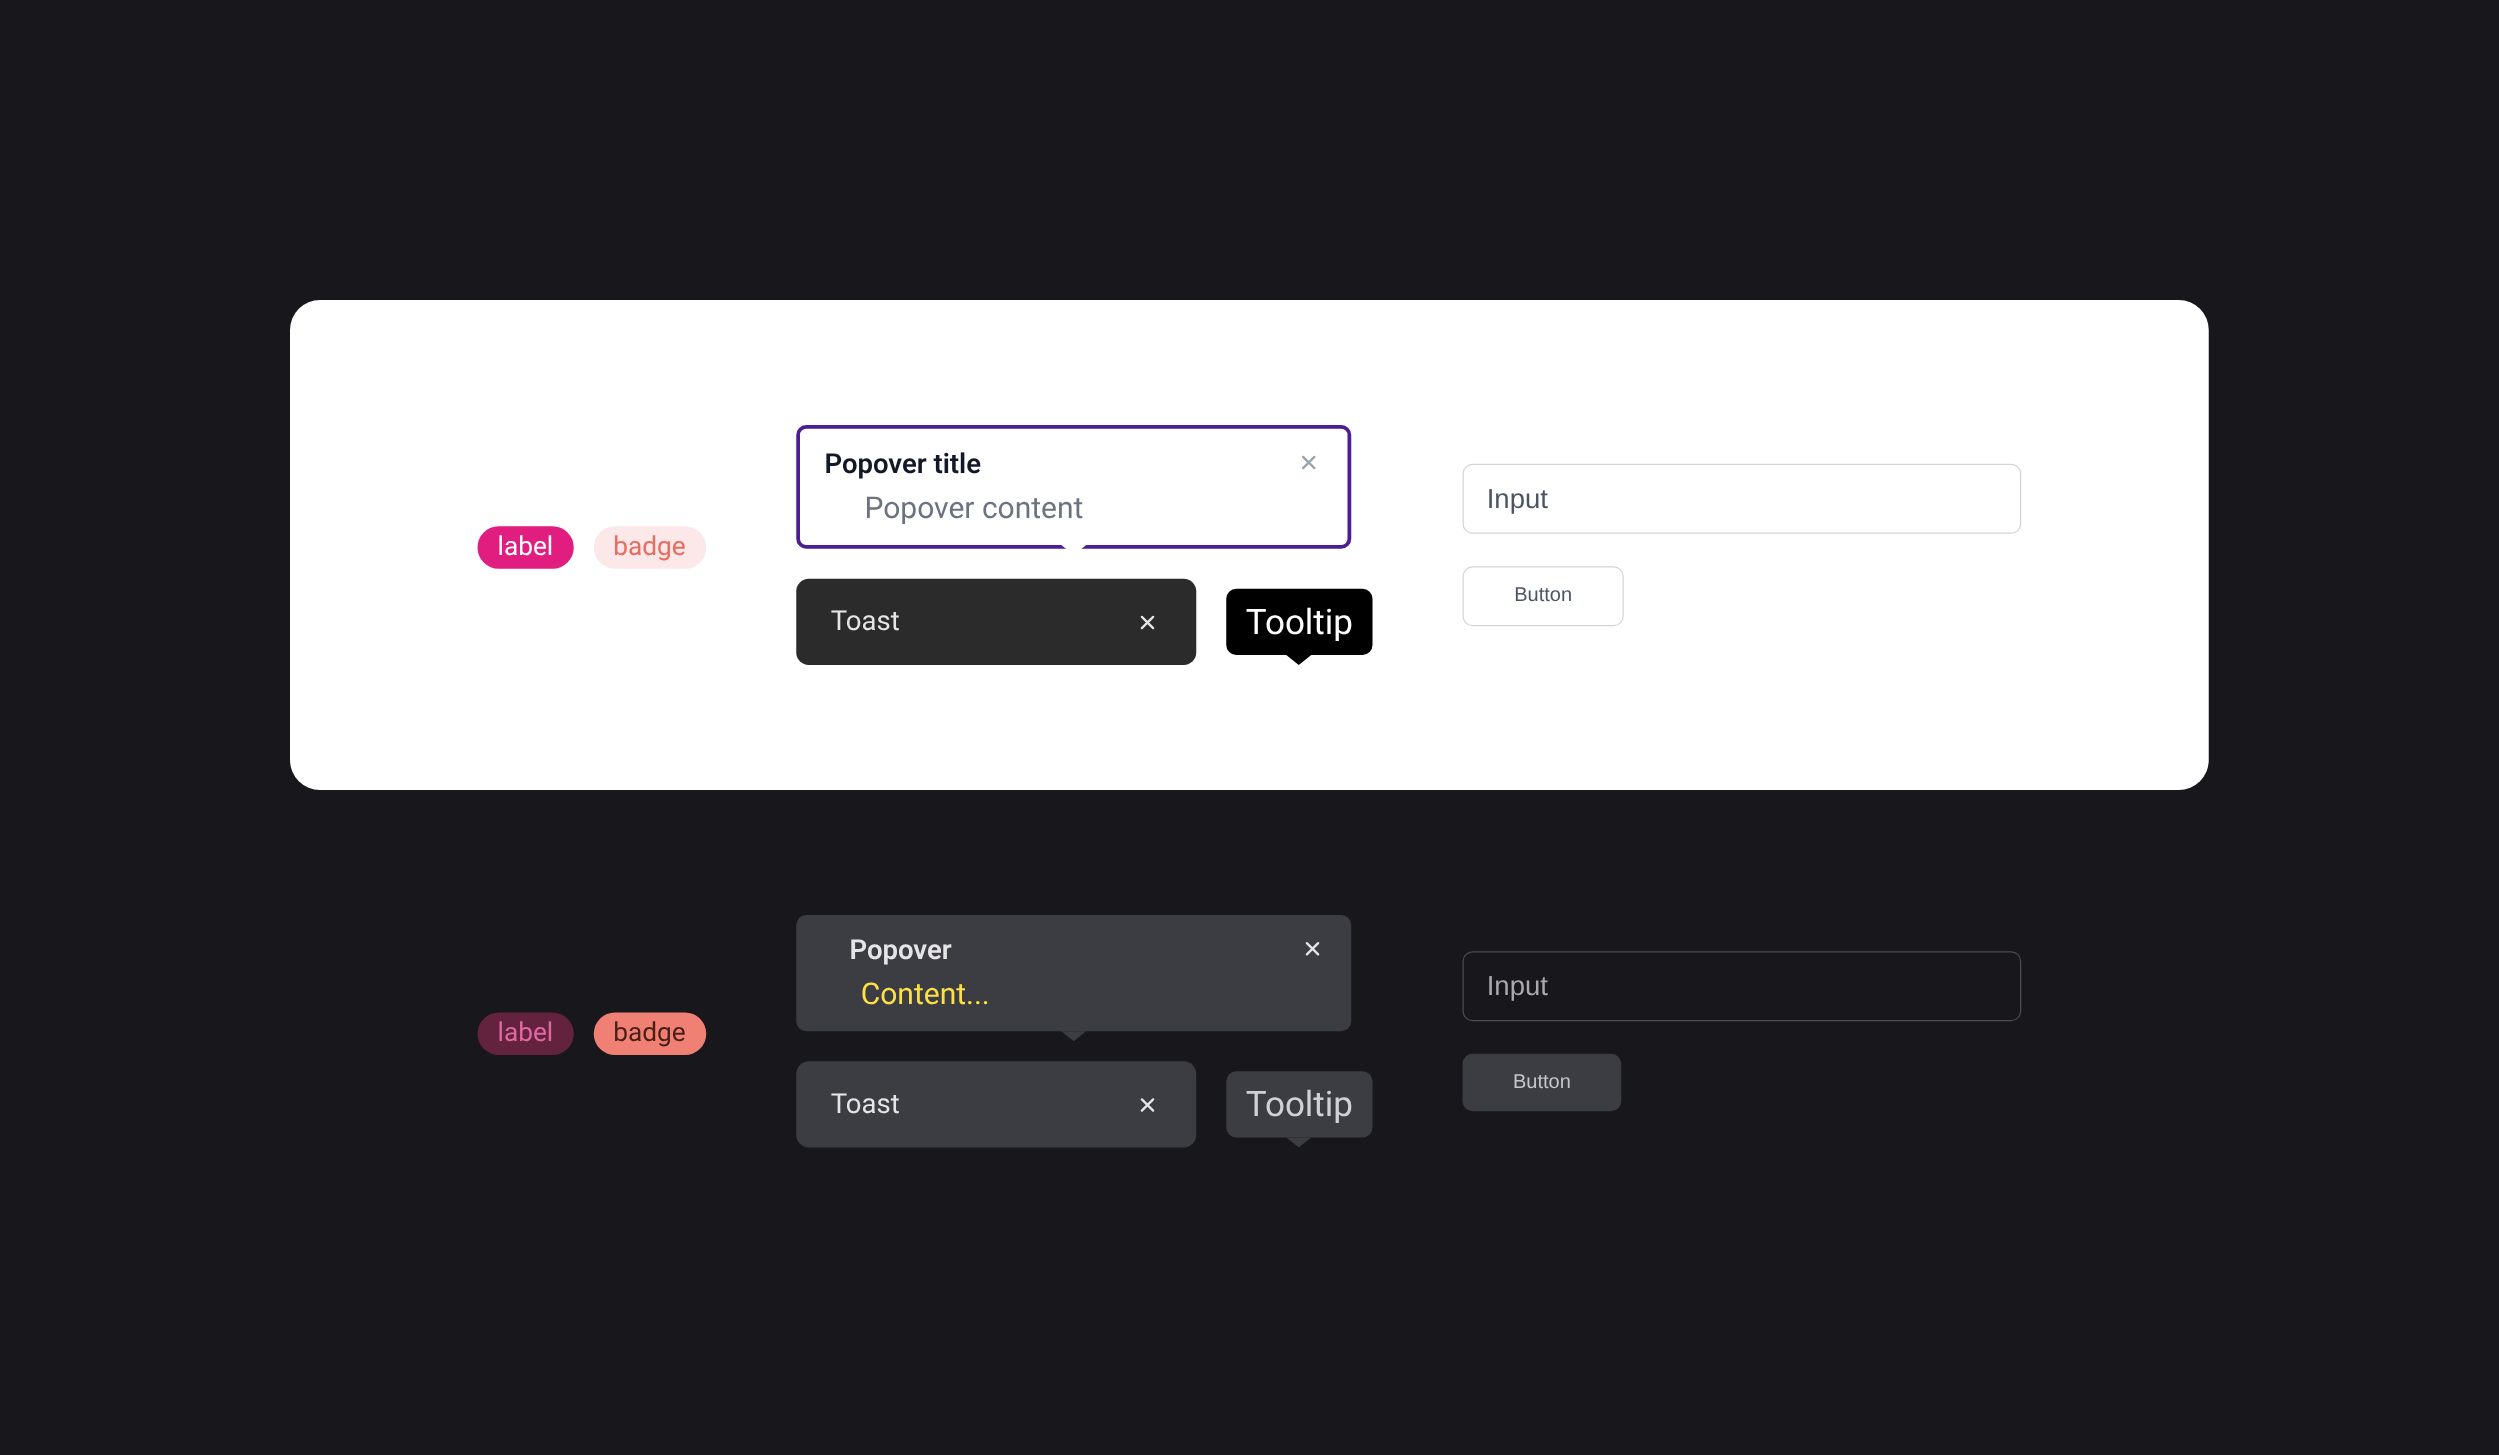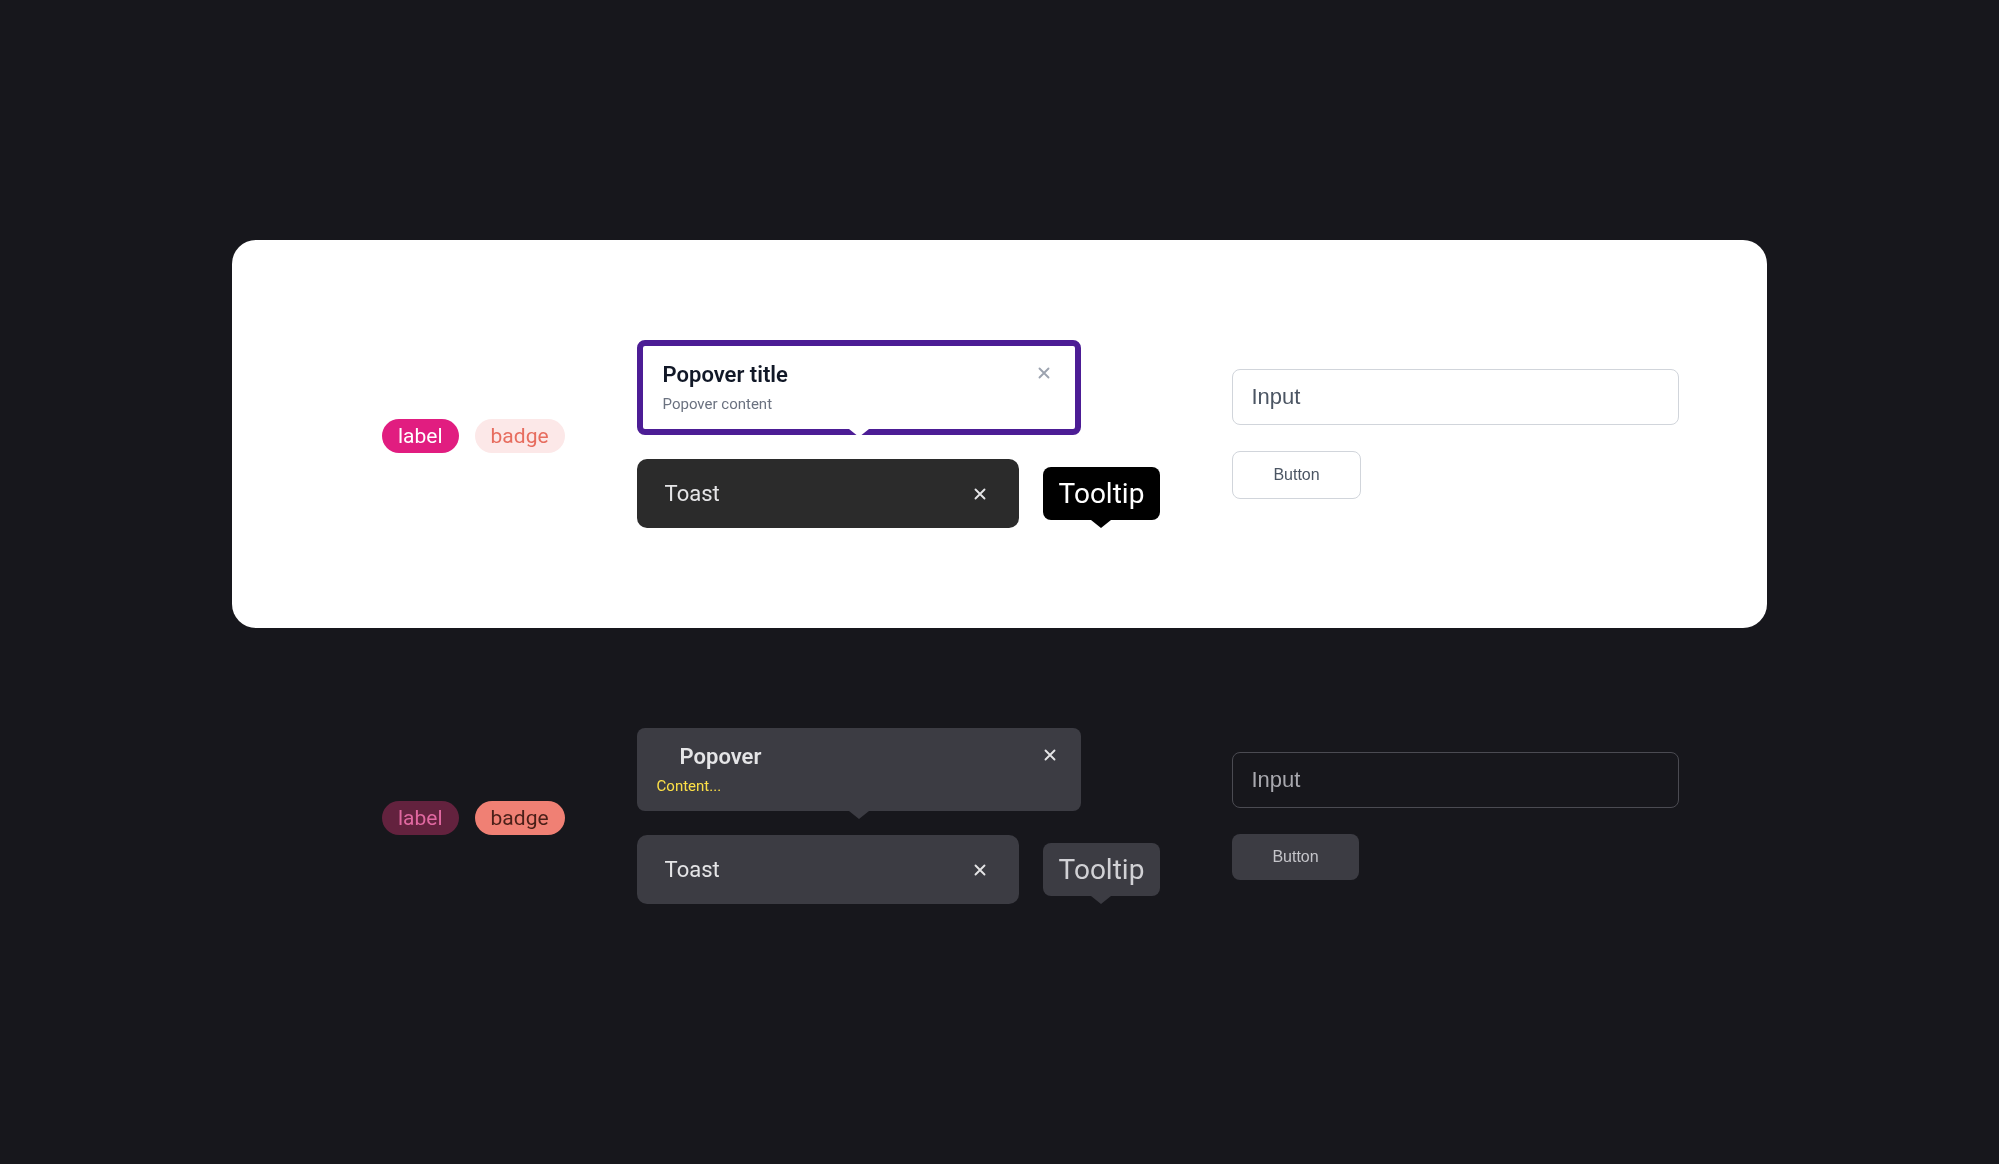--- a/index.html
+++ b/index.html
@@ -97,21 +97,21 @@
       padding: 16px 20px;
       display: flex;
       justify-content: space-between;
       align-items: flex-start;
       width: 444px;
       position: relative;
     }
     
     .popover-light {
       background-color: #ffffff;
-      border: 6px solid #4c1d95;
+      border: 3px solid #4c1d95;
     }
     
     .popover-dark {
       background-color: #3c3c43;
     }
     
     .popover-text {
       display: flex;
       flex-direction: column;
       gap: 8px;
@@ -125,21 +125,22 @@
     .popover-light .popover-title {
       color: #111827;
     }
     
     .popover-dark .popover-title {
       color: #e5e5e7;
       margin-left: 23px;
     }
     
     .popover-content {
-      font-size: 15px;
+      font-size: 24px;
+      margin-left: 32px;
     }
     
     .popover-light .popover-content {
       color: #6b7280;
     }
     
     .popover-dark .popover-content {
       color: #fde047;
     }
     
@@ -169,21 +170,21 @@
       gap: 24px;
       align-items: center;
     }
     
     .toast {
       border-radius: 10px;
       padding: 22px 28px;
       display: flex;
       justify-content: space-between;
       align-items: center;
-      width: 382px;
+      width: 320px;
     }
     
     .toast-light {
       background-color: #2b2b2b;
     }
     
     .toast-dark {
       background-color: #3c3c43;
     }
     

